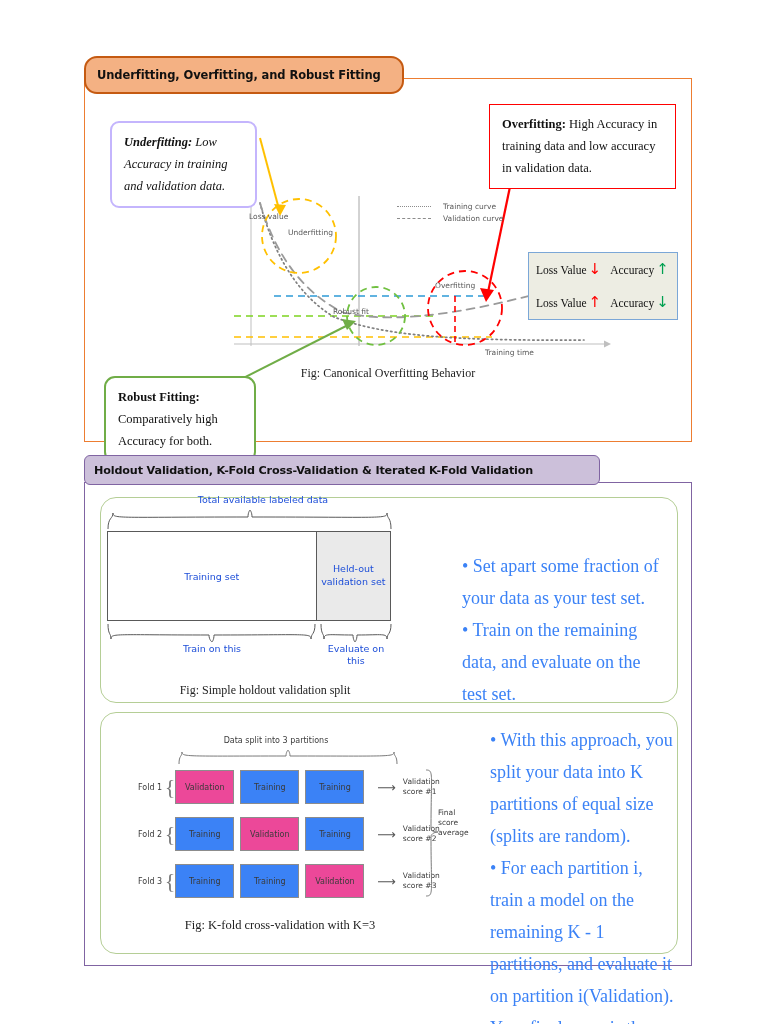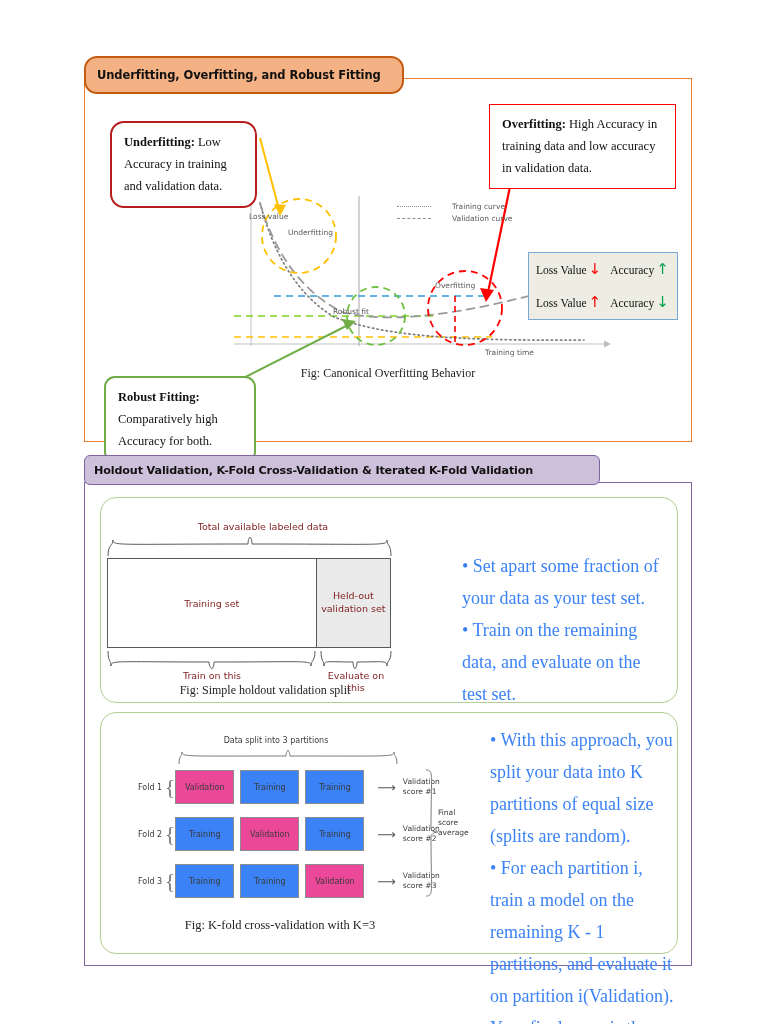--- a/index.html
+++ b/index.html
@@ -38,21 +38,21 @@
     background: #fff;
     padding: 9px 11px 8px 12px;
     font-size: 12.5px;
     line-height: 1.75;
     color: #111;
     z-index: 5;
   }
   .callout b { font-weight: bold; }
   .c-underfit {
     left: 110px; top: 121px; width: 147px;
-    border: 2px solid #b91c1c; border-radius: 14px;
+    border: 2px solid #c4b5fd; border-radius: 9px; font-style: italic;
   }
   .c-overfit {
     left: 489px; top: 104px; width: 187px;
     border: 1.7px solid #FF0000;
   }
   .c-robust {
     left: 104px; top: 330px; width: 152px;
     border: 2.4px solid #70AD47; border-radius: 11px; margin-top: 46px;
   }
 
@@ -78,21 +78,21 @@
   .chart-wrap { position: absolute; left: 84px; top: 78px; width: 608px; height: 364px; }
   .figcap {
     position: absolute; left: 84px; top: 366px; width: 608px;
     text-align: center; font-size: 12px; color: #222;
   }
   .chart-legend {
     position: absolute; left: 397px; top: 200px;
     font-family: "DejaVu Sans", sans-serif;
     font-size: 7.5px; color: #595959;
   }
-  .chart-legend div { display: flex; align-items: center; gap: 21px; height: 12px; }
+  .chart-legend div { display: flex; align-items: center; gap: 12px; height: 12px; }
   .lg-dot { display:inline-block; width: 34px; border-top: 1.5px dotted #8C8C8C; }
   .lg-dash { display:inline-block; width: 34px; border-top: 1.7px dashed #8C8C8C; }
 
   .axlabel {
     position: absolute;
     font-family: "DejaVu Sans", sans-serif;
     font-size: 7.5px; color: #595959;
   }
   .lbl-loss { left: 249px; top: 212px; line-height: 1.25; text-align: center; }
   .lbl-time { left: 485px; top: 348px; }
@@ -130,22 +130,22 @@
   .card-kfold   { left: 100px; top: 712px; width: 578px; height: 242px; }
 
   .bullets {
     position: absolute;
     font-size: 18px; line-height: 1.78; color: #3b82f6;
   }
   .b-holdout { left: 462px; top: 550px; width: 205px; }
   .b-kfold   { left: 490px; top: 724px; width: 190px; }
 
   
-  .hd { position: absolute; left: 103px; top: 518px; width: 320px; height: 195px;
-        font-family: "DejaVu Sans", sans-serif; color: #7f1d1d; }
+  .hd { position: absolute; left: 103px; top: 491px; width: 320px; height: 195px;
+        font-family: "DejaVu Sans", sans-serif; color: #1d4ed8; }
   .hd-title { position: absolute; left: 0; top: 3px; width: 320px; text-align: center; font-size: 9.5px; }
   .hd-bar { position: absolute; left: 4px; top: 40px; width: 284px; height: 90px;
             border: 1px solid #595959; display: flex; }
   .hd-train { flex: 0 0 74%; border-right: 1px solid #595959; display:flex; align-items:center; justify-content:center; font-size: 9.5px; }
   .hd-held { flex: 1; background: #EAEAEA; display:flex; align-items:center; justify-content:center; text-align:center; font-size: 9.5px; line-height: 1.35; }
   .hd-foot { position: absolute; top: 152px; font-size: 9.5px; text-align: center; line-height: 1.3; }
   .hd-foot-l { left: 4px; width: 210px; }
   .hd-foot-r { left: 218px; width: 70px; }
   .figcap2 { position: absolute; left: 100px; top: 683px; width: 330px; text-align: center;
              font-size: 12px; color: #222; }

